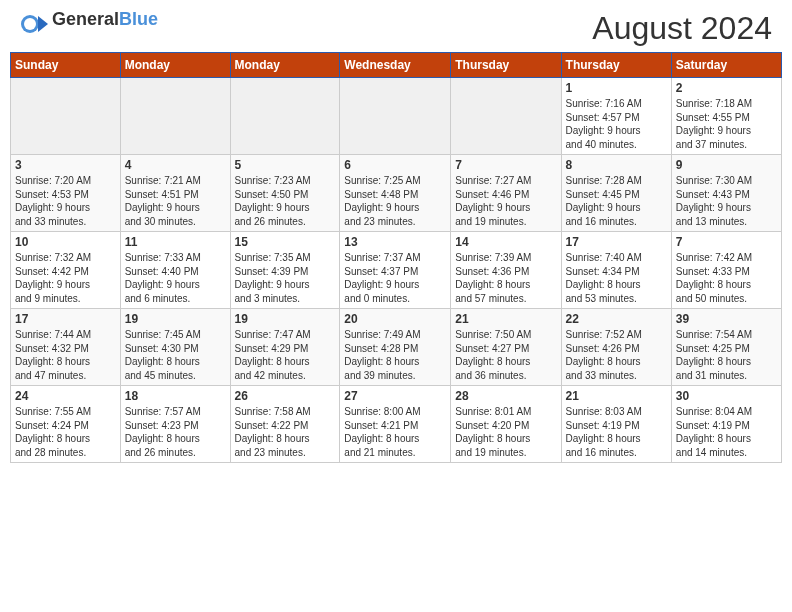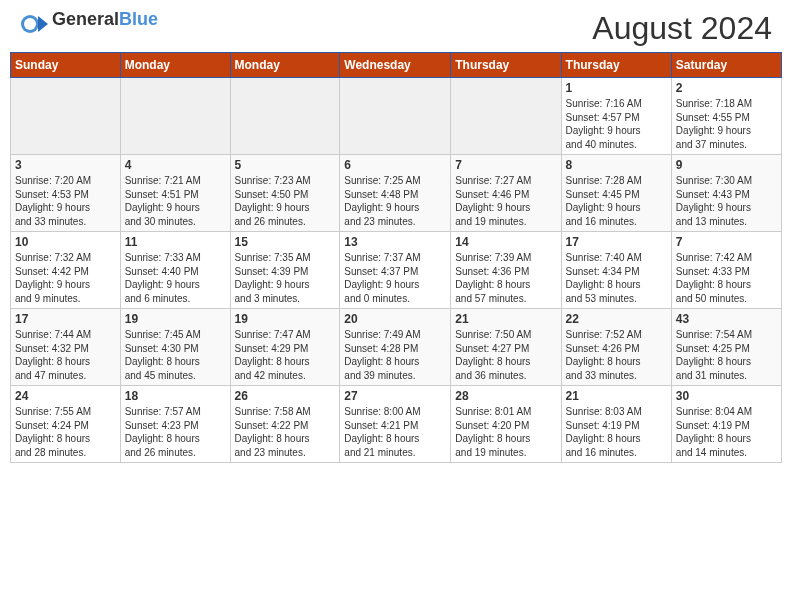--- a/index.html
+++ b/index.html
@@ -154,21 +154,21 @@
           </td>
           <td class="day-cell shaded">
             <div class="day-num">21</div>
             <div class="day-info">Sunrise: 7:50 AM<br>Sunset: 4:27 PM<br>Daylight: 8 hours<br>and 36 minutes.</div>
           </td>
           <td class="day-cell shaded">
             <div class="day-num">22</div>
             <div class="day-info">Sunrise: 7:52 AM<br>Sunset: 4:26 PM<br>Daylight: 8 hours<br>and 33 minutes.</div>
           </td>
           <td class="day-cell shaded">
-            <div class="day-num">43</div>
+            <div class="day-num">39</div>
             <div class="day-info">Sunrise: 7:54 AM<br>Sunset: 4:25 PM<br>Daylight: 8 hours<br>and 31 minutes.</div>
           </td>
         </tr>
         <tr>
           <td class="day-cell">
             <div class="day-num">24</div>
             <div class="day-info">Sunrise: 7:55 AM<br>Sunset: 4:24 PM<br>Daylight: 8 hours<br>and 28 minutes.</div>
           </td>
           <td class="day-cell">
             <div class="day-num">18</div>

